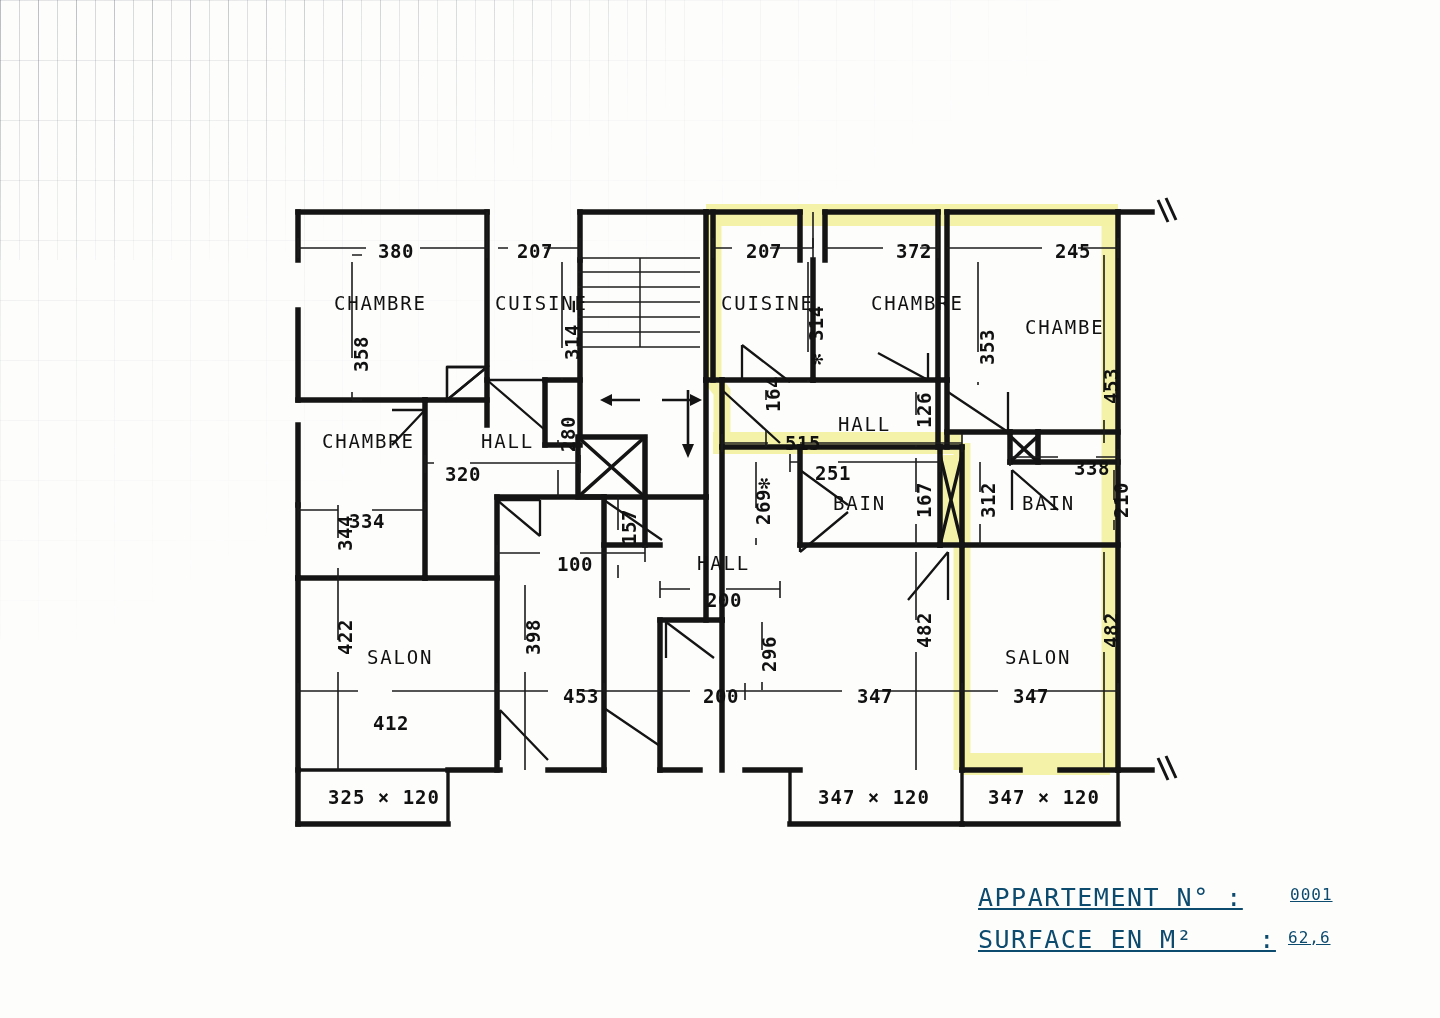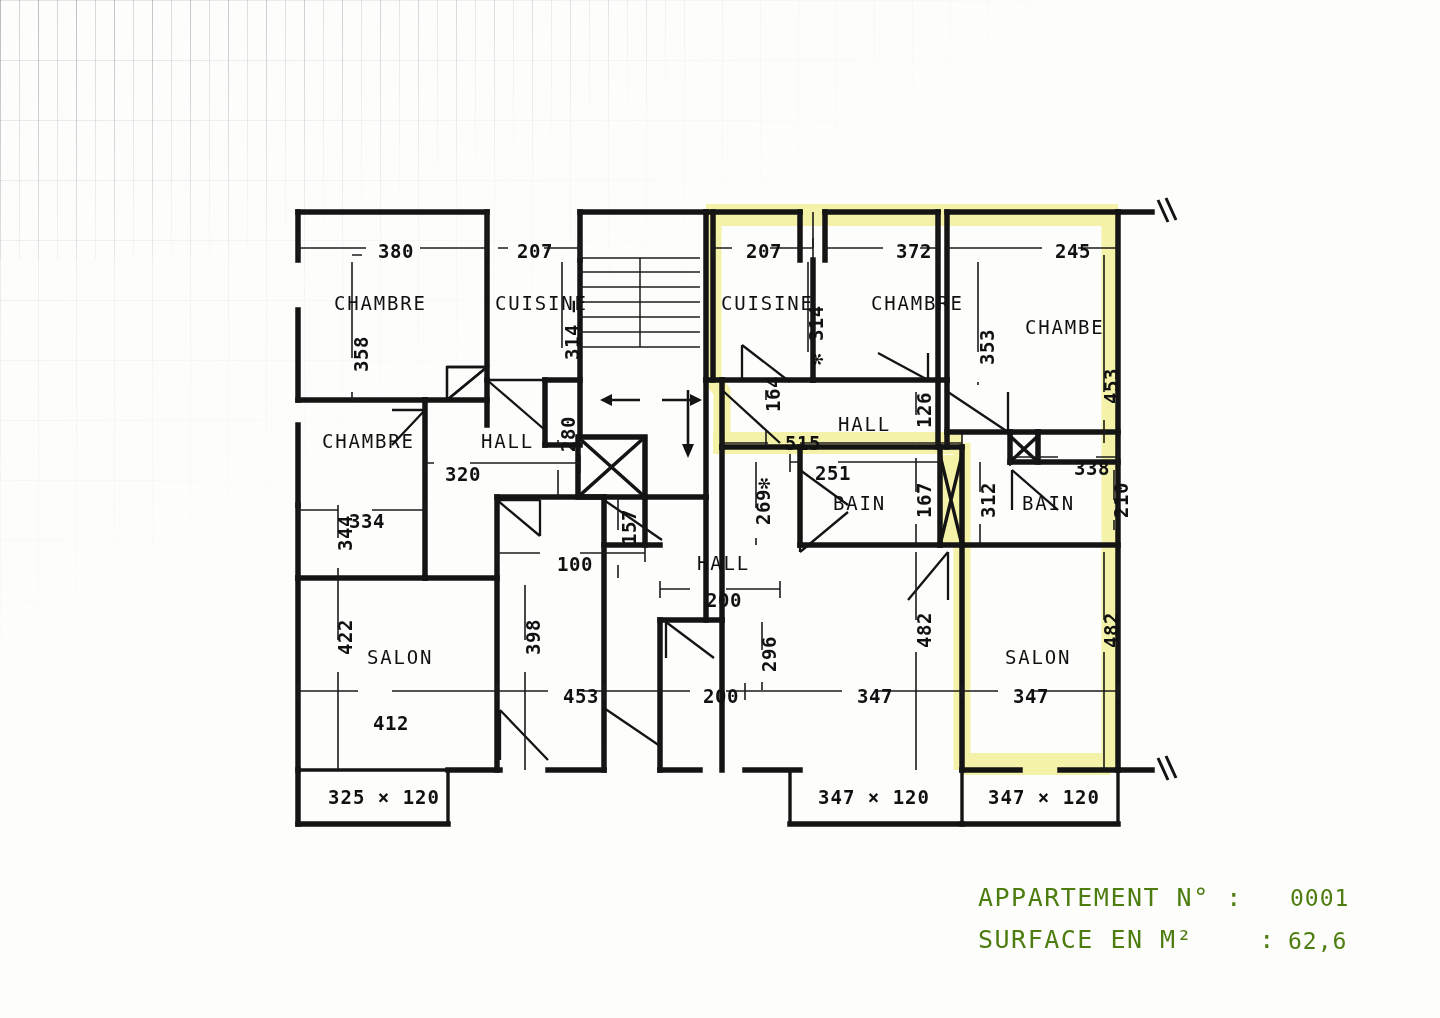--- a/index.html
+++ b/index.html
@@ -18,23 +18,23 @@
       pointer-events:none;}
   #grid-bg2{position:absolute;left:0;top:0;width:680px;height:260px;
       background-image:repeating-linear-gradient(to right,rgba(80,85,100,.28) 0 1px,transparent 1px 19px);
       -webkit-mask-image:linear-gradient(to bottom right,rgba(0,0,0,.9),rgba(0,0,0,0) 70%);
       mask-image:linear-gradient(to bottom right,rgba(0,0,0,.9),rgba(0,0,0,0) 70%);
       pointer-events:none;}
 
   #plan{position:absolute;left:0;top:0;width:1440px;height:1018px;}
 
   .cap{position:absolute;white-space:pre;
-       font-family:"DejaVu Sans Mono", monospace;color:#4d7c0f;}
+       font-family:"DejaVu Sans Mono", monospace;color:#0c4a6e;text-decoration:underline;}
   .cap-lbl{font-size:25px;letter-spacing:1.5px;}
-  .cap-val{font-size:23px;letter-spacing:1px;}
+  .cap-val{font-size:16px;letter-spacing:1px;}
 
   .room{position:absolute;white-space:pre;color:#111;
         font-family:"DejaVu Sans Mono", monospace;
         font-size:19px;letter-spacing:1.8px;}
   .dim{position:absolute;white-space:pre;color:#111;
        font-family:"DejaVu Sans Mono", monospace;
        font-size:19px;letter-spacing:.5px;font-weight:700;}
   .dim.v{transform-origin:0 0;transform:rotate(-90deg);}
   .balc{position:absolute;white-space:pre;color:#111;
         font-family:"DejaVu Sans Mono", monospace;

